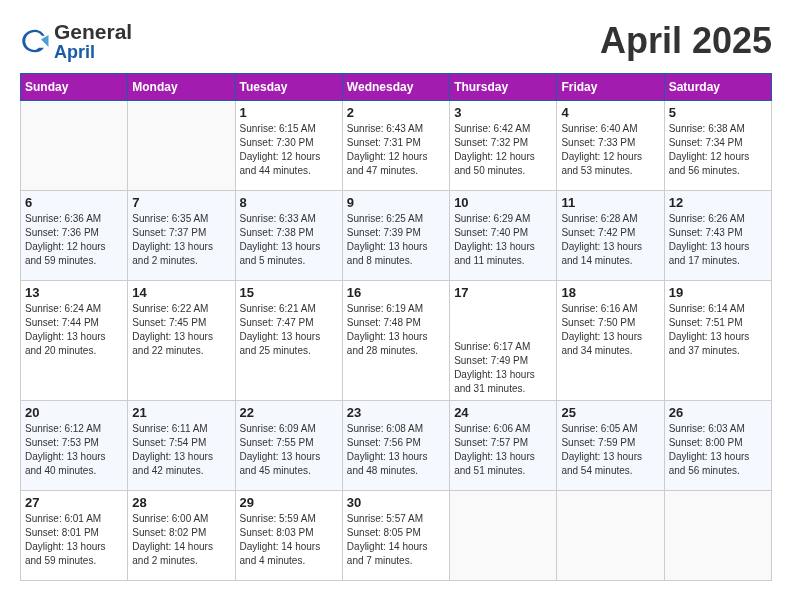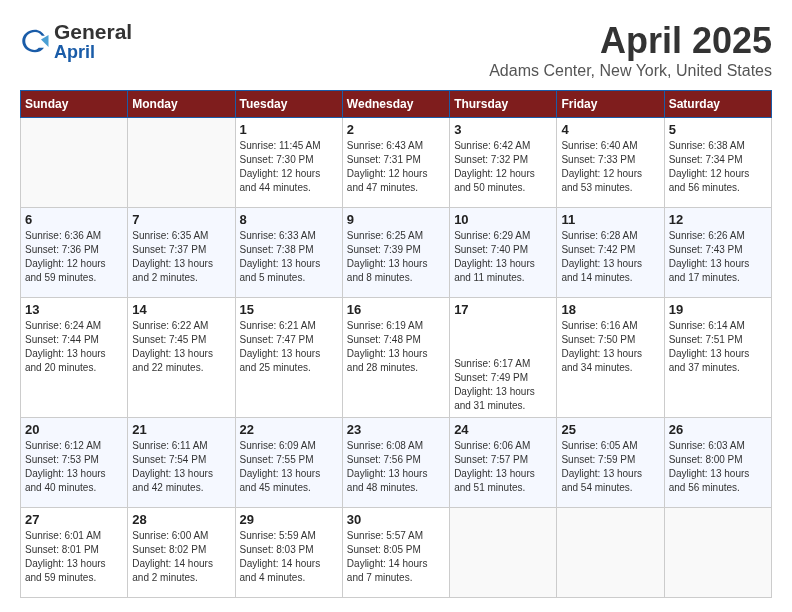--- a/index.html
+++ b/index.html
@@ -51,21 +51,21 @@
     .location-title {
       font-size: 16px;
       color: #555;
     }
     .calendar {
       width: 100%;
       border-collapse: collapse;
       font-size: 11px;
     }
     .calendar th {
-      background-color: #7f1d1d;
+      background-color: #a21caf;
       color: #fff;
       padding: 6px 4px;
       text-align: left;
       font-size: 12px;
       border: 1px solid #1a5ca8;
     }
     .calendar td {
       border: 1px solid #ccc;
       vertical-align: top;
       padding: 4px;
@@ -103,21 +103,20 @@
       <path d="M20 5 C10 5 3 12 3 20 C3 28 10 35 20 35 C25 35 29 33 32 29 L25 29 C23 31 21 32 20 32 C13 32 7 27 7 20 C7 13 13 8 20 8 C24 8 27 10 29 13 L33 13 C30 8 25 5 20 5Z" fill="#1a5ca8"></path>
       <path d="M28 18 L38 12 L38 28 Z" fill="#4a9fd4"></path>
     </svg>
     <div class="logo-text">
       <span class="logo-general">General</span>
       <span class="logo-blue">April</span>
     </div>
   </div>
   <div class="title-area">
     <div class="month-title">April 2025</div>
-    <div class="location-title">Adams Center, New York, United States</div>
   </div>
 </div>
 
 <table class="calendar">
   <thead>
     <tr>
     <th>Sunday</th>
         <th>Monday</th>
         <th>Tuesday</th>
         <th>Wednesday</th>
@@ -125,21 +124,21 @@
         <th>Friday</th>
         <th>Saturday</th>
       </tr>
   </thead>
   <tbody id="calendar-body">
   <tr class="week-row">
         <td class="empty"></td>
         <td class="empty"></td>
         <td>
           <div class="day-number">1</div>
-          <div class="day-info" style="white-space: pre-line;">Sunrise: 11:45 AM
+          <div class="day-info" style="white-space: pre-line;">Sunrise: 6:15 AM
 Sunset: 7:30 PM
 Daylight: 12 hours
 and 44 minutes.</div>
         </td>
         <td>
           <div class="day-number">2</div>
           <div class="day-info" style="white-space: pre-line;">Sunrise: 6:43 AM
 Sunset: 7:31 PM
 Daylight: 12 hours
 and 47 minutes.</div>

